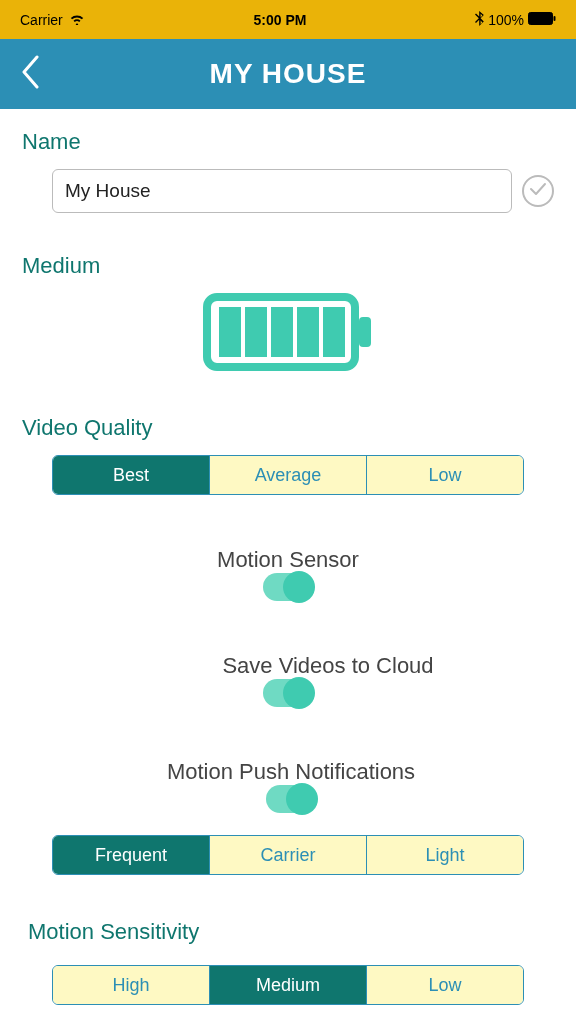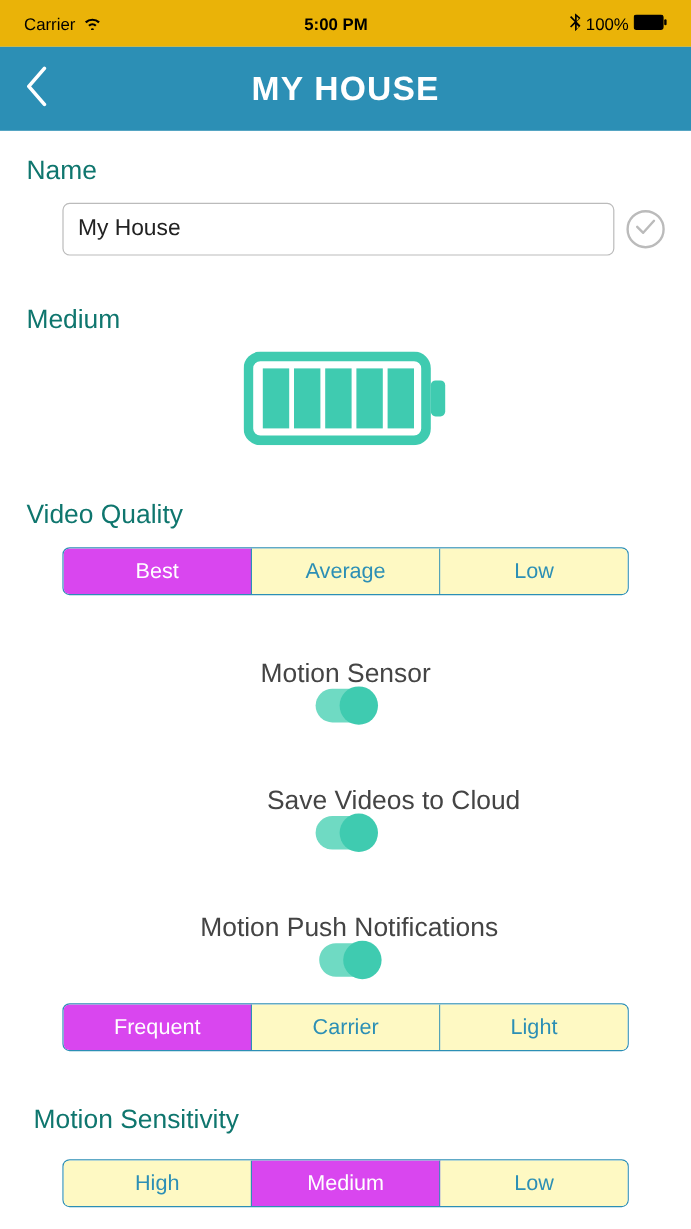--- a/index.html
+++ b/index.html
@@ -13,21 +13,21 @@
   .content { padding: 20px 22px 0 22px; }
   .section-label { font-size: 22px; color: #0f766e; font-weight: 400; margin-bottom: 14px; }
   .name-row { display: flex; align-items: center; gap: 10px; margin-bottom: 40px; padding-left: 30px; }
   .name-input { flex: 1; height: 44px; border: 1px solid #bbb; border-radius: 6px; padding: 0 12px; font-size: 19px; color: #222; }
   .confirm-circle { width: 32px; height: 32px; border: 2px solid #bbb; border-radius: 50%; display: flex; align-items: center; justify-content: center; }
   .battery-block { text-align: center; margin-bottom: 40px; }
   .battery-svg { display: inline-block; }
   .seg-control { display: flex; border: 1.5px solid #2c8fb5; border-radius: 6px; overflow: hidden; margin: 0 30px; height: 40px; }
   .seg { flex: 1; display: flex; align-items: center; justify-content: center; font-size: 18px; color: #2c8fb5; background: #fef9c3; border-right: 1.5px solid #2c8fb5; cursor: pointer; }
   .seg:last-child { border-right: none; }
-  .seg.active { background: #d946ef; color: #fff; }
+  .seg.active { background: #0f766e; color: #fff; }
   .row { display: flex; align-items: center; justify-content: space-between; padding: 8px 0; flex-direction: column; }
   .row-label { font-size: 22px; color: #444; }
   .row-indent { padding-left: 80px; }
   .toggle { width: 50px; height: 28px; background: #6fdac3; border-radius: 14px; position: relative; cursor: pointer; }
   .toggle-knob { position: absolute; right: -2px; top: -2px; width: 32px; height: 32px; background: #3fcbb0; border-radius: 50%; }
   .vspace { height: 44px; }
   .vspace-md { height: 36px; }
 </style>
 </head>
 <body>

